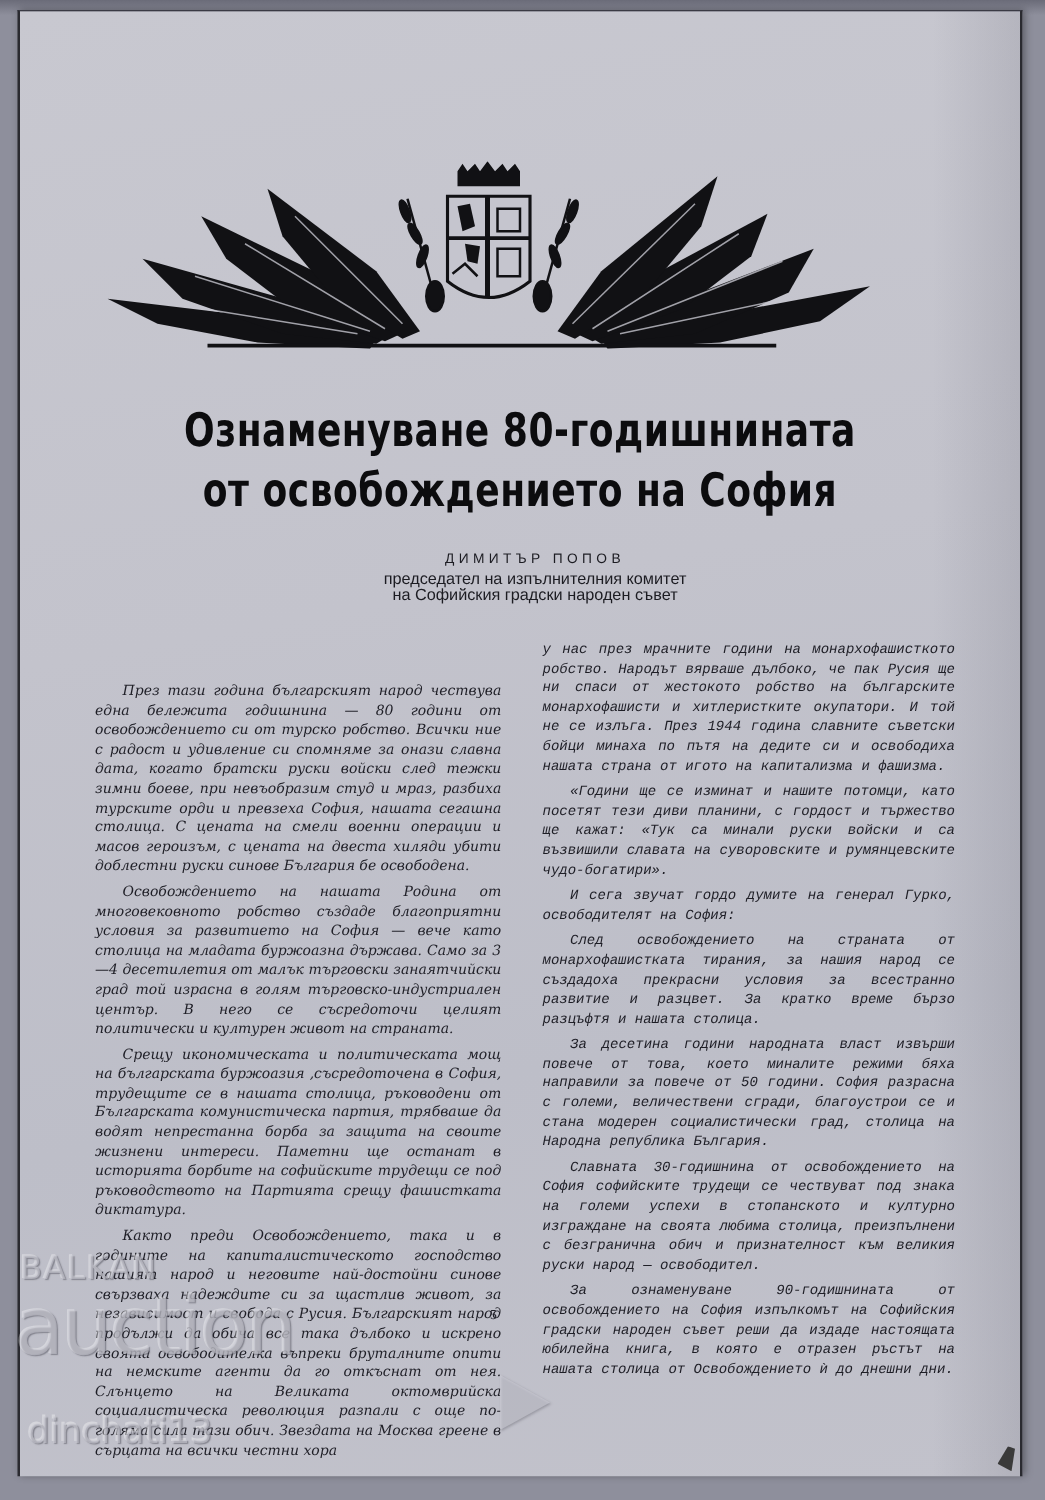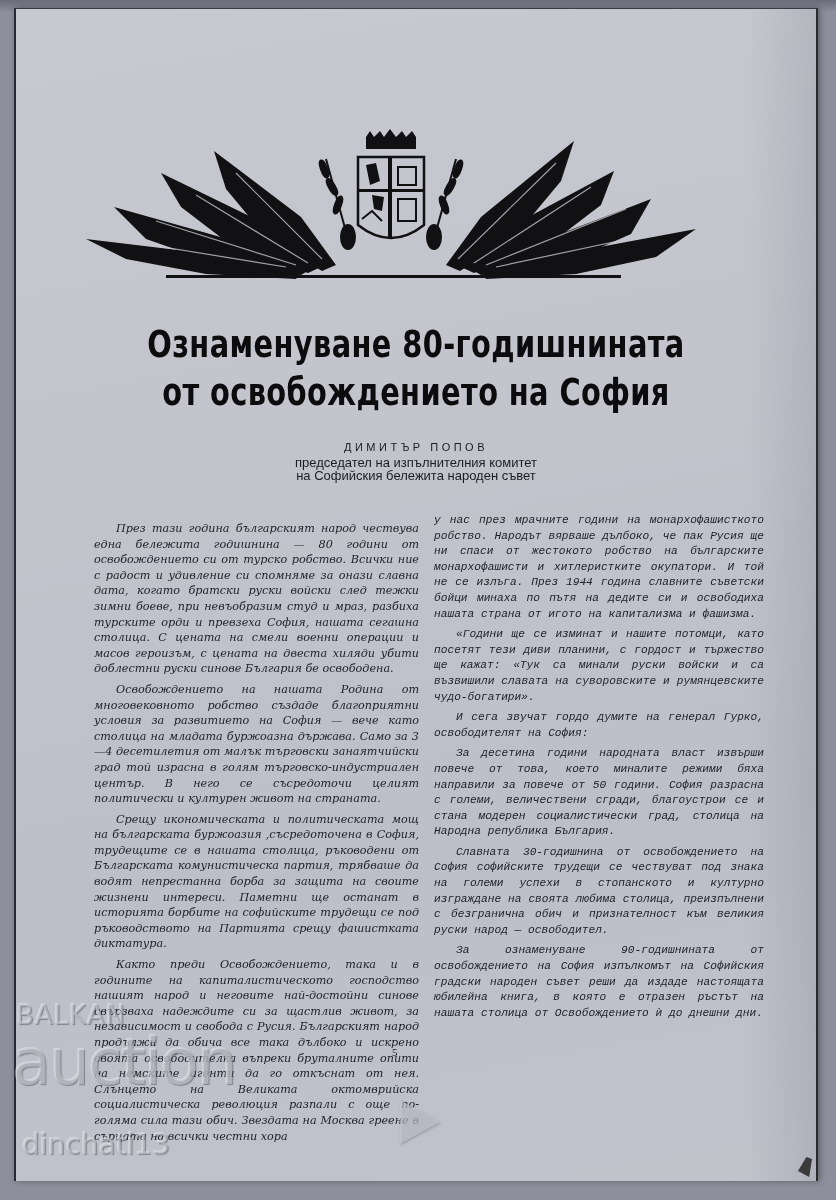--- a/index.html
+++ b/index.html
@@ -33,30 +33,30 @@
   }
   .title {
     position: absolute; left: 0; top: 312px; width: 800px; text-align: center;
     font-family: "DejaVu Sans", sans-serif; font-weight: bold; color: #0c0c0e;
     font-size: 37px; line-height: 48px; letter-spacing: 0.5px;
     transform: scaleX(0.78); transform-origin: center;
   }
   .title div { white-space: nowrap; }
   .author {
     position: absolute; left: 0; top: 432px; width: 800px; text-align: center;
-    font-family: "Liberation Sans", sans-serif; color: #1c1c22;
+    font-family: "Liberation Sans", sans-serif; color: #1c1c22; padding-left: 12px;
   }
   .author .name { font-size: 11px; letter-spacing: 3.5px; margin-bottom: 3px; }
   .author .role { font-size: 13px; line-height: 13px; }
   .col {
     position: absolute; top: 512px; font-family: "DejaVu Serif", serif;
     font-style: italic; font-size: 11.2px; line-height: 15.6px; color: #1e1e26;
     text-align: justify; hyphens: manual;
   }
-  .col.left { left: 78px; width: 325px; }
+  .col.left { left: 60px; width: 325px; margin-top: 24px; }
   .col.right { left: 418px; width: 330px; top: 504px; font-family: Liberation Mono, monospace; }
   .col p { margin: 0 0 5px 0; text-indent: 22px; }
   .col p.cont { text-indent: 0; }
   .page-number {
     position: absolute; left: 376px; top: 1037px; font-size: 11px;
     font-family: "Liberation Serif", serif; color: #22222a;
   }
   .watermark {
     position: absolute; left: 8px; top: 1000px; width: 440px; height: 190px;
     pointer-events: none; font-family: "DejaVu Sans", sans-serif; font-weight: normal;
@@ -135,34 +135,35 @@
   </svg>
 
   <h1 class="title" style="margin:0;">
     <div>Ознаменуване 80-годишнината</div>
     <div>от освобождението на София</div>
   </h1>
 
   <div class="author">
     <div class="name">ДИМИТЪР ПОПОВ</div>
     <div class="role">председател на изпълнителния комитет</div>
-    <div class="role">на Софийския бележита народен съвет</div>
+    <div class="role">на Софийския градски народен съвет</div>
   </div>
 
   <div class="col left">
     <p>През тази година българският народ чествува една бележита годишнина — 80 години от освобождението си от турско робство. Всички ние с радост и удивление си спомняме за онази славна дата, когато братски руски войски след тежки зимни боеве, при невъобразим студ и мраз, разбиха турските орди и превзеха София, нашата сегашна столица. С цената на смели военни операции и масов героизъм, с цената на двеста хиляди убити доблестни руски синове България бе освободена.</p>
     <p>Освобождението на нашата Родина от многовековното робство създаде благоприятни условия за развитието на София — вече като столица на младата буржоазна държава. Само за 3—4 десетилетия от малък търговски занаятчийски град той израсна в голям търговско-индустриален център. В него се съсредоточи целият политически и културен живот на страната.</p>
     <p>Срещу икономическата и политическата мощ на българската буржоазия ,съсредоточена в София, трудещите се в нашата столица, ръководени от Българската комунистическа партия, трябваше да водят непрестанна борба за защита на своите жизнени интереси. Паметни ще останат в историята борбите на софийските трудещи се под ръководството на Партията срещу фашистката диктатура.</p>
     <p>Както преди Освобождението, така и в годините на капиталистическото господство нашият народ и неговите най-достойни синове свързваха надеждите си за щастлив живот, за независимост и свобода с Русия. Българският народ продължи да обича все така дълбоко и искрено своята освободителка въпреки бруталните опити на немските агенти да го откъснат от нея. Слънцето на Великата октомврийска социалистическа революция разпали с още по-голяма сила тази обич. Звездата на Москва греене в сърцата на всички честни хора</p>
   </div>
 
   <div class="col right">
     <p class="cont">у нас през мрачните години на монархофашисткото робство. Народът вярваше дълбоко, че пак Русия ще ни спаси от жестокото робство на българските монархофашисти и хитлеристките окупатори. И той не се излъга. През 1944 година славните съветски бойци минаха по пътя на дедите си и освободиха нашата страна от игото на капитализма и фашизма.</p>
     <p>«Години ще се изминат и нашите потомци, като посетят тези диви планини, с гордост и тържество ще кажат: «Тук са минали руски войски и са възвишили славата на суворовските и румянцевските чудо-богатири».</p>
     <p>И сега звучат гордо думите на генерал Гурко, освободителят на София:</p>
+    <p>След освобождението на страната от монархофашистката тирания, за нашия народ се създадоха прекрасни условия за всестранно развитие и разцвет. За кратко време бързо разцъфтя и нашата столица.</p>
     <p>За десетина години народната власт извърши повече от това, което миналите режими бяха направили за повече от 50 години. София разрасна с големи, величествени сгради, благоустрои се и стана модерен социалистически град, столица на Народна република България.</p>
     <p>Славната 30-годишнина от освобождението на София софийските трудещи се чествуват под знака на големи успехи в стопанското и културно изграждане на своята любима столица, преизпълнени с безгранична обич и признателност към великия руски народ — освободител.</p>
     <p>За ознаменуване 90-годишнината от освобождението на София изпълкомът на Софийския градски народен съвет реши да издаде настоящата юбилейна книга, в която е отразен ръстът на нашата столица от Освобождението ѝ до днешни дни.</p>
   </div>
 
   <div class="page-number">5</div>
 
   <div class="corner-tear"></div>
 </div>
 

